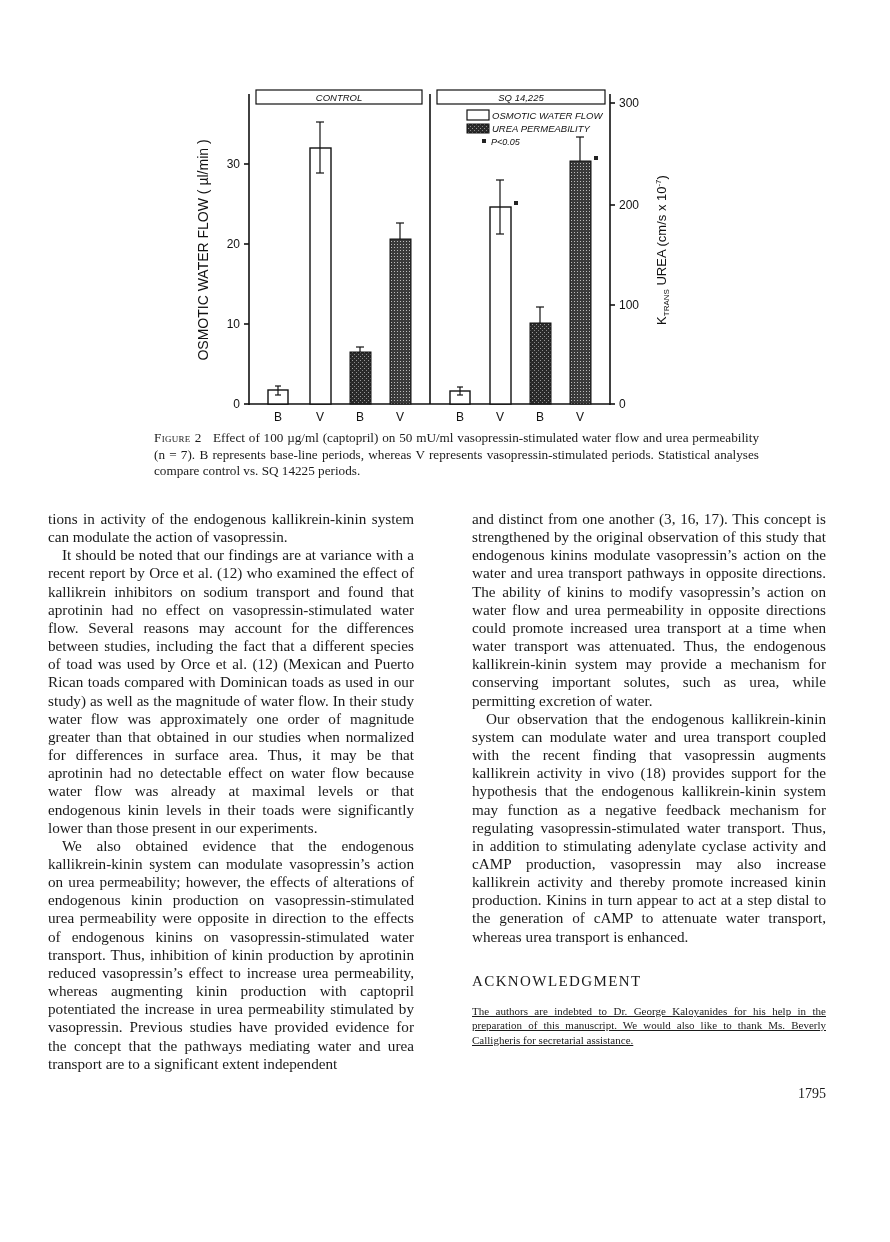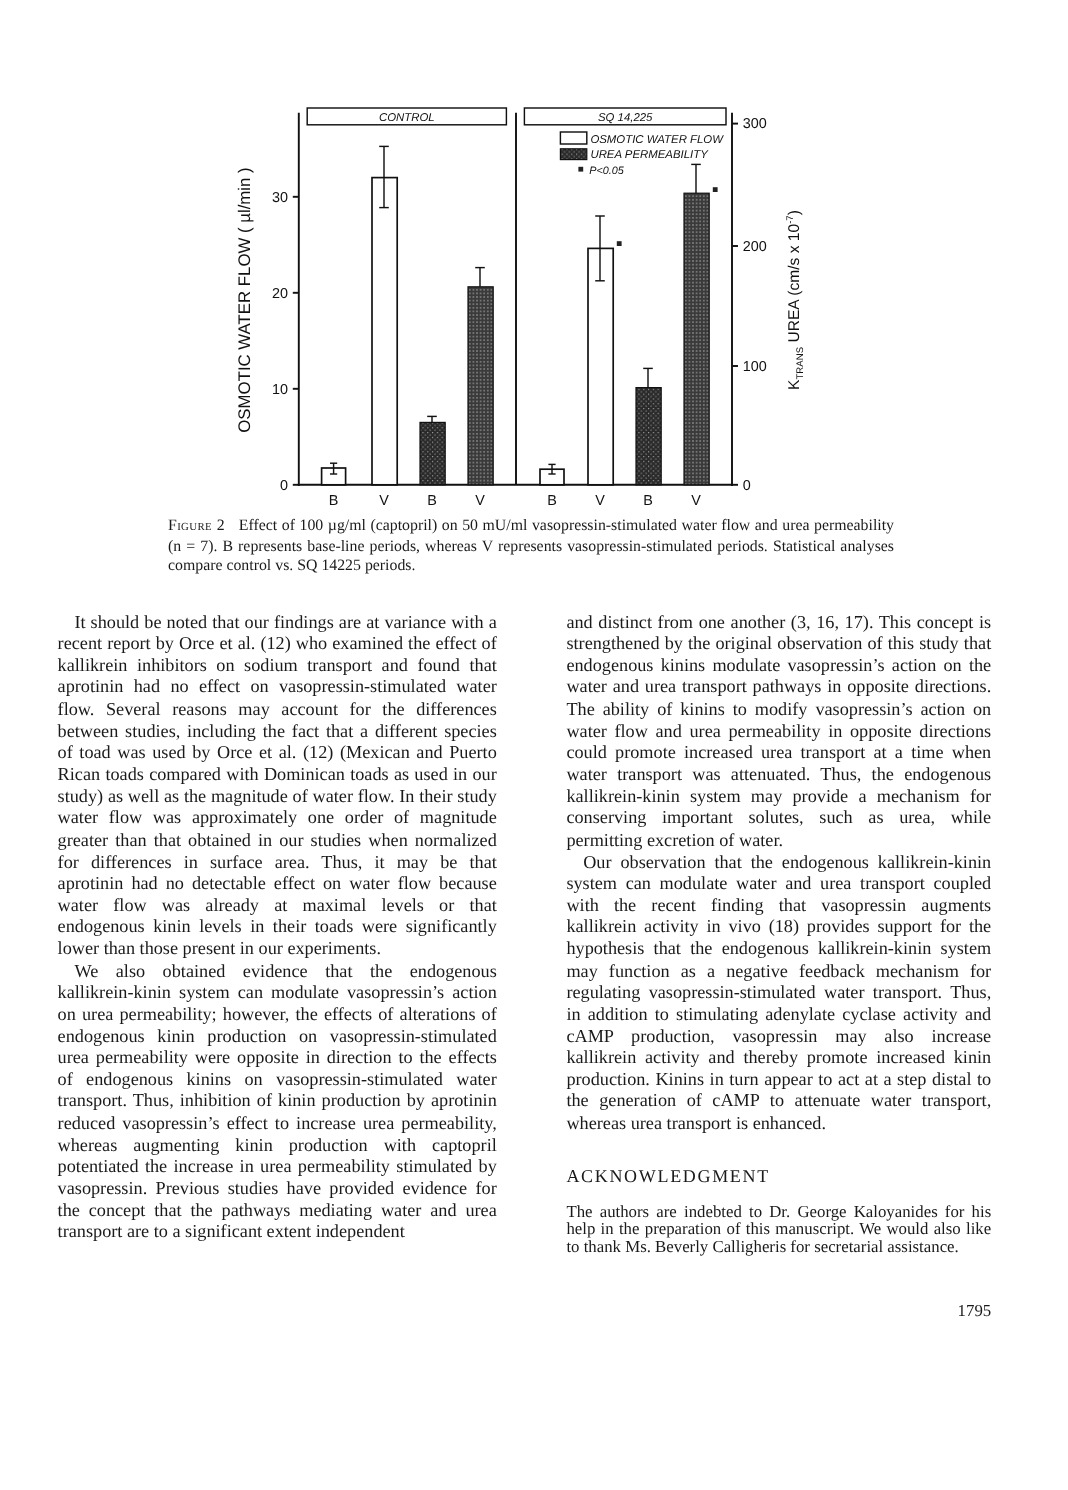--- a/index.html
+++ b/index.html
@@ -1,29 +1,29 @@
 <!DOCTYPE html>
 <html><head>
 <meta charset="utf-8">
 <style>
   html,body{margin:0;padding:0;background:#fff;}
   body{width:890px;height:1242px;position:relative;overflow:hidden;color:#1a1a1a;
        font-family:"Liberation Serif","DejaVu Serif",serif;}
   .fig{position:absolute;left:0;top:0;width:890px;height:425px;}
   .fig svg{position:absolute;left:0;top:0;}
   .axis-lbl{font-family:"Liberation Sans","DejaVu Sans",sans-serif;}
-  .caption{position:absolute;left:140px;top:430px;width:605px;font-size:13.2px;line-height:16.5px;text-align:justify;}
+  .caption{position:absolute;left:154px;top:430px;width:605px;font-size:13.2px;line-height:16.5px;text-align:justify;}
   .caption .fig-lbl{font-variant:small-caps;letter-spacing:0.3px;}
   .col{position:absolute;top:510px;width:366px;font-size:15.2px;line-height:18.15px;text-align:justify;}
   .col p{margin:0;text-indent:14px;}
   .col p.cont{text-indent:0;}
   .col-left{left:48px;}
   .col-right{left:472px;width:354px;}
   .ack-title{text-align:left;font-size:15px;letter-spacing:1.4px;margin:26px 0 14px 0;text-indent:0;}
-  .ack{font-size:14px;line-height:14.5px;}
+  .ack{font-size:11px;line-height:14.5px;text-decoration:underline;}
   .ack p{text-indent:12px;}
   .ack p.first{text-indent:0;}
   .footer{position:absolute;top:1086px;left:228px;width:598px;font-size:16.5px;}
   .footer .title{font-style:italic;}
   .footer .page{position:absolute;right:0;top:0;font-size:14px;}
 </style>
 </head>
 <body>
 
 <div class="fig">
@@ -137,20 +137,21 @@
     </text>
   </svg>
 </div>
 
 <div class="caption">
   <span class="fig-lbl">Figure 2</span>&nbsp;&nbsp;
   <span>Effect of 100 µg/ml (captopril) on 50 mU/ml vasopressin-stimulated water flow and urea permeability (n = 7). B represents base-line periods, whereas V represents vasopressin-stimulated periods. Statistical analyses compare control vs. SQ 14225 periods.</span>
 </div>
 
 <div class="col col-left">
+  <p class="cont">tions in activity of the endogenous kallikrein-kinin system can modulate the action of vasopressin.</p>
   <p>It should be noted that our findings are at variance with a recent report by Orce et al. (12) who examined the effect of kallikrein inhibitors on sodium transport and found that aprotinin had no effect on vasopressin-stimulated water flow. Several reasons may account for the differences between studies, including the fact that a different species of toad was used by Orce et al. (12) (Mexican and Puerto Rican toads compared with Dominican toads as used in our study) as well as the magnitude of water flow. In their study water flow was approximately one order of magnitude greater than that obtained in our studies when normalized for differences in surface area. Thus, it may be that aprotinin had no detectable effect on water flow because water flow was already at maximal levels or that endogenous kinin levels in their toads were significantly lower than those present in our experiments.</p>
   <p>We also obtained evidence that the endogenous kallikrein-kinin system can modulate vasopressin’s action on urea permeability; however, the effects of alterations of endogenous kinin production on vasopressin-stimulated urea permeability were opposite in direction to the effects of endogenous kinins on vasopressin-stimulated water transport. Thus, inhibition of kinin production by aprotinin reduced vasopressin’s effect to increase urea permeability, whereas augmenting kinin production with captopril potentiated the increase in urea permeability stimulated by vasopressin. Previous studies have provided evidence for the concept that the pathways mediating water and urea transport are to a significant extent independent</p>
 </div>
 
 <div class="col col-right">
   <p class="cont">and distinct from one another (3, 16, 17). This concept is strengthened by the original observation of this study that endogenous kinins modulate vasopressin’s action on the water and urea transport pathways in opposite directions. The ability of kinins to modify vasopressin’s action on water flow and urea permeability in opposite directions could promote increased urea transport at a time when water transport was attenuated. Thus, the endogenous kallikrein-kinin system may provide a mechanism for conserving important solutes, such as urea, while permitting excretion of water.</p>
   <p>Our observation that the endogenous kallikrein-kinin system can modulate water and urea transport coupled with the recent finding that vasopressin augments kallikrein activity in vivo (18) provides support for the hypothesis that the endogenous kallikrein-kinin system may function as a negative feedback mechanism for regulating vasopressin-stimulated water transport. Thus, in addition to stimulating adenylate cyclase activity and cAMP production, vasopressin may also increase kallikrein activity and thereby promote increased kinin production. Kinins in turn appear to act at a step distal to the generation of cAMP to attenuate water transport, whereas urea transport is enhanced.</p>
   <div class="ack-title">ACKNOWLEDGMENT</div>
   <div class="ack">
     <p class="first">The authors are indebted to Dr. George Kaloyanides for his help in the preparation of this manuscript. We would also like to thank Ms. Beverly Calligheris for secretarial assistance.</p>

